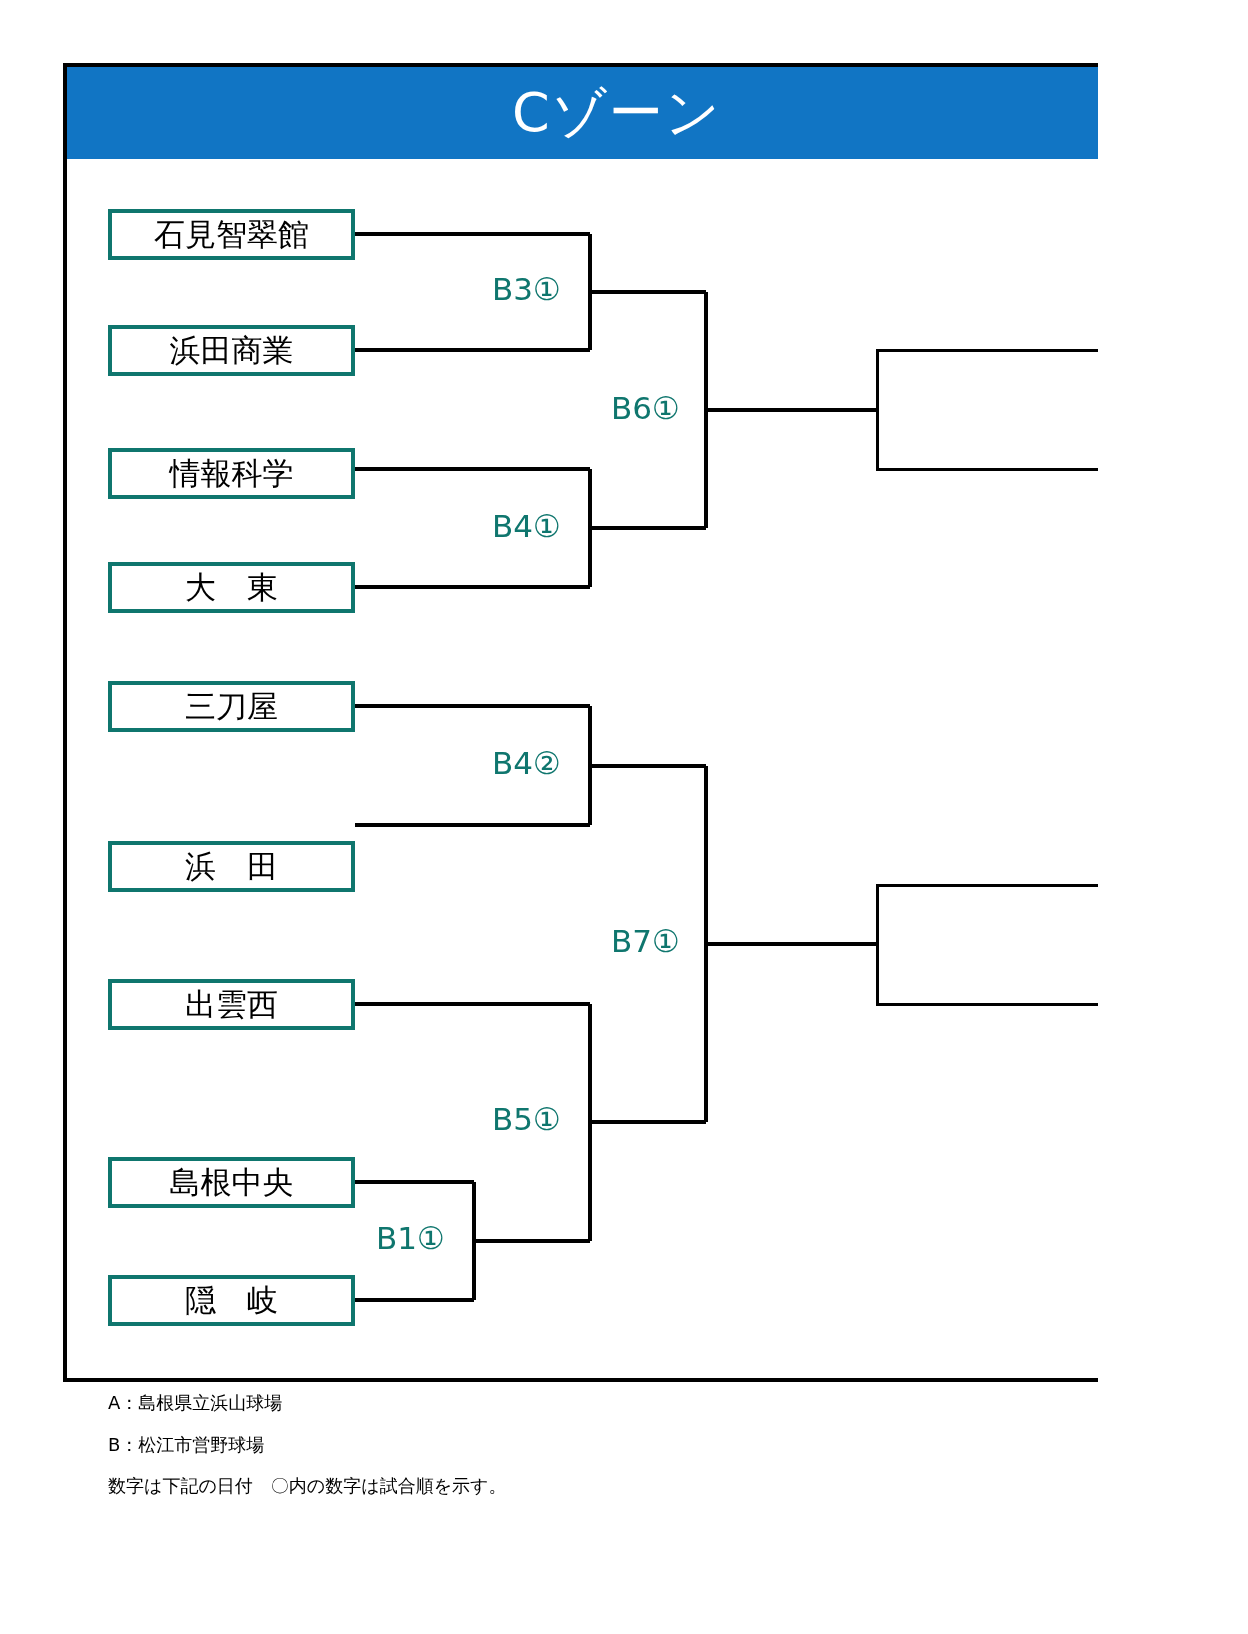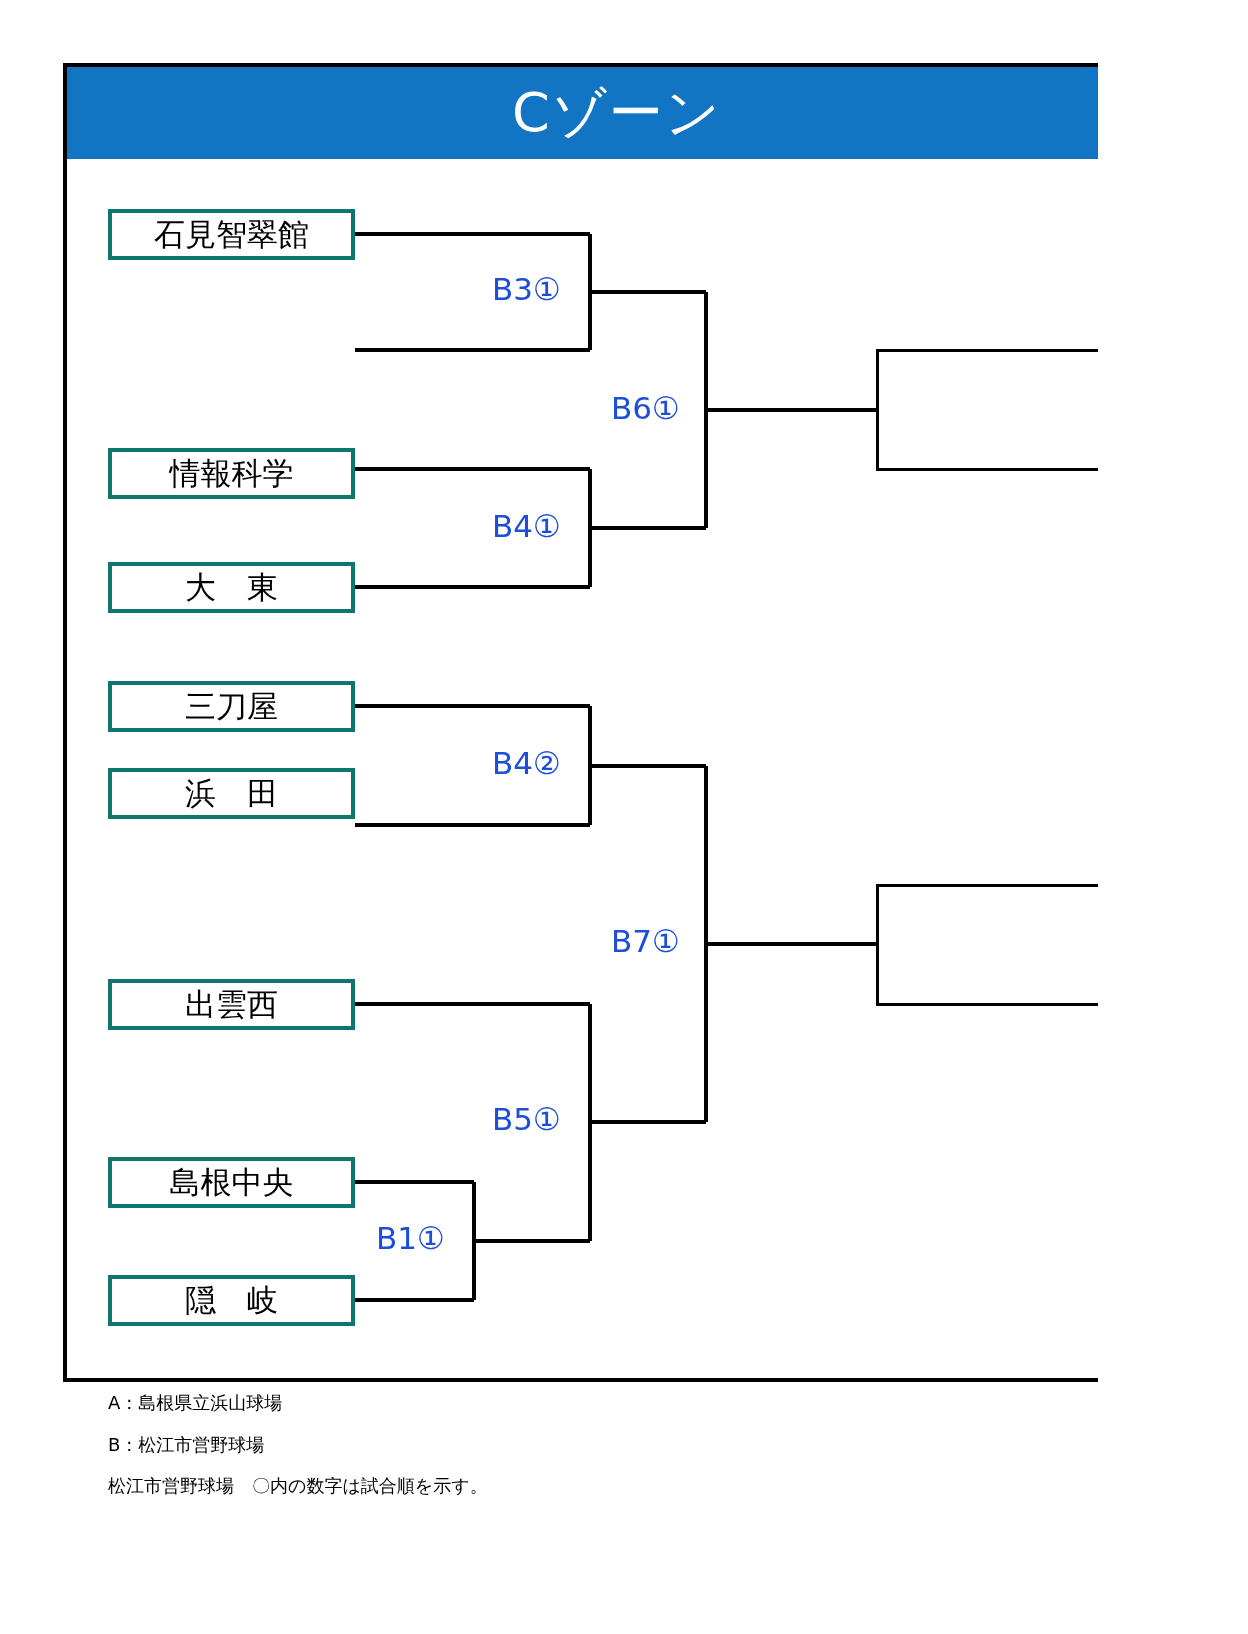--- a/index.html
+++ b/index.html
@@ -78,21 +78,21 @@
   .winner-box {
     position: absolute;
     border: 3px solid #000000;
     background: #ffffff;
     box-sizing: border-box;
   }
   
   .match-label {
     position: absolute;
     font-size: 31px;
-    color: #1d4ed8;
+    color: #0f766e;
     white-space: nowrap;
     font-family: "DejaVu Sans", "Liberation Sans", sans-serif;
     line-height: 1;
   }
   
   #footer {
     position: absolute;
     left: 108px;
     top: 1392px;
     width: 1000px;
@@ -154,34 +154,37 @@
 
       <path d="M 706 766 L 706 1122"></path>
       <path d="M 706 944 L 876 944"></path>
     </g>
   </svg>
 
   <div class="team-box" style="left:108px; top:209px; width:247px; height:51px;">
     <span class="team-label">石見智翠館</span>
   </div>
 
+  <div class="team-box" style="left:108px; top:325px; width:247px; height:51px;">
+    <span class="team-label">浜田商業</span>
+  </div>
 
   <div class="team-box" style="left:108px; top:448px; width:247px; height:51px;">
     <span class="team-label">情報科学</span>
   </div>
 
   <div class="team-box" style="left:108px; top:562px; width:247px; height:51px;">
     <span class="team-label">大　東</span>
   </div>
 
   <div class="team-box" style="left:108px; top:681px; width:247px; height:51px;">
     <span class="team-label">三刀屋</span>
   </div>
 
-  <div class="team-box" style="left:108px; top:768px; width:247px; height:51px;">
+  <div class="team-box" style="left:108px; top:841px; width:247px; height:51px;">
     <span class="team-label">浜　田</span>
   </div>
 
   <div class="team-box" style="left:108px; top:979px; width:247px; height:51px;">
     <span class="team-label">出雲西</span>
   </div>
 
   <div class="team-box" style="left:108px; top:1157px; width:247px; height:51px;">
     <span class="team-label">島根中央</span>
   </div>
@@ -208,16 +211,16 @@
 
   <div class="match-label" style="left:376px; top:1223px;">B1①</div>
 
   <div class="match-label" style="left:492px; top:1104px;text-align:right;">B5①</div>
 
   <div class="match-label" style="left:611px; top:926px;">B7①</div>
 
   <div id="footer">
     <div class="footer-line">A：島根県立浜山球場</div>
     <div class="footer-line">B：松江市営野球場</div>
-    <div class="footer-line">松江市営野球場　〇内の数字は試合順を示す。</div>
+    <div class="footer-line">数字は下記の日付　〇内の数字は試合順を示す。</div>
   </div>
 
 </div>
 
 </body></html>

